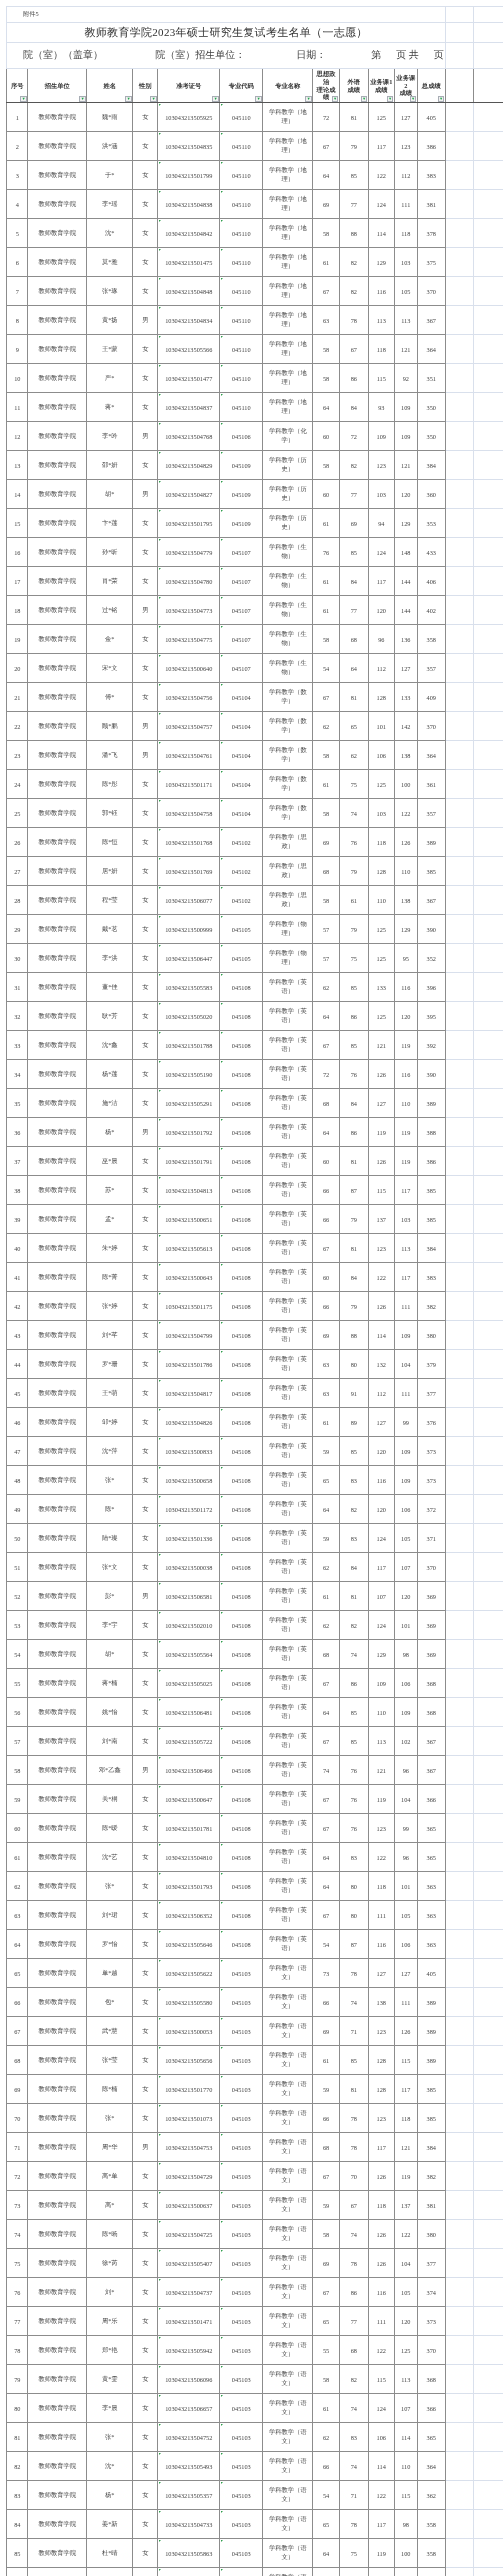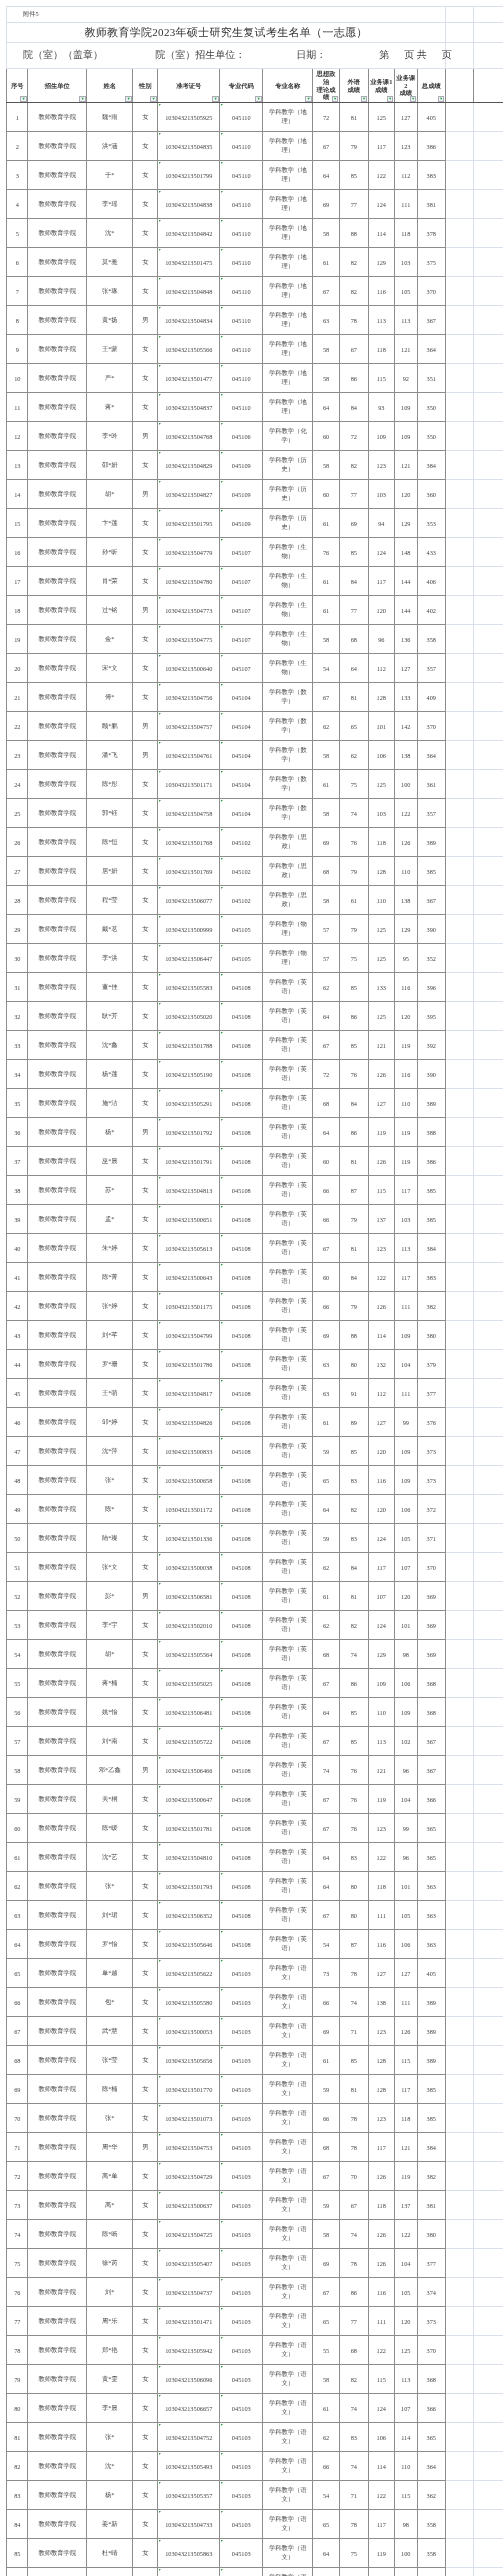--- a/index.html
+++ b/index.html
@@ -15,21 +15,21 @@
     height:14.5px;border:0.6px solid #d9e0ec;
     background:repeating-linear-gradient(90deg,transparent 0 28px,#d9e0ec 28px 28px);
     font-size:6.3px;padding:0 0 0 15.7px;vertical-align:middle;
   }
   td.titlecell{
     height:17px;border:0.6px solid #d9e0ec;text-align:center;vertical-align:middle;
     font-size:11px;font-weight:normal;letter-spacing:0.3px;color:#2f2f2f;white-space:nowrap;
   }
   td.infocell{height:23px;border:0.6px solid #d9e0ec;position:relative;font-size:10px;vertical-align:middle;}
   .info-abs{position:absolute;top:50%;transform:translateY(-50%);white-space:pre;}
-  .stamp{left:15.7px;} .sign{left:148px;} .date{left:289px;} .pages{left:364px;margin-left:8px;}
+  .stamp{left:15.7px;} .sign{left:148px;} .date{left:289px;} .pages{left:364px;}
   
   th,td.c{
     border:0.6px solid #8c8c8c;text-align:center;vertical-align:middle;
     font-size:6.3px;font-weight:normal;overflow:hidden;
   }
   th{height:23px;position:relative;font-weight:bold;color:#333;}
   th .hlabel{white-space:pre-line;line-height:1.25;display:inline-block;}
   td.c{height:26px;color:#454545;}
   
   tr.hdr th{border-top:1.3px solid #3c3c3c;}

